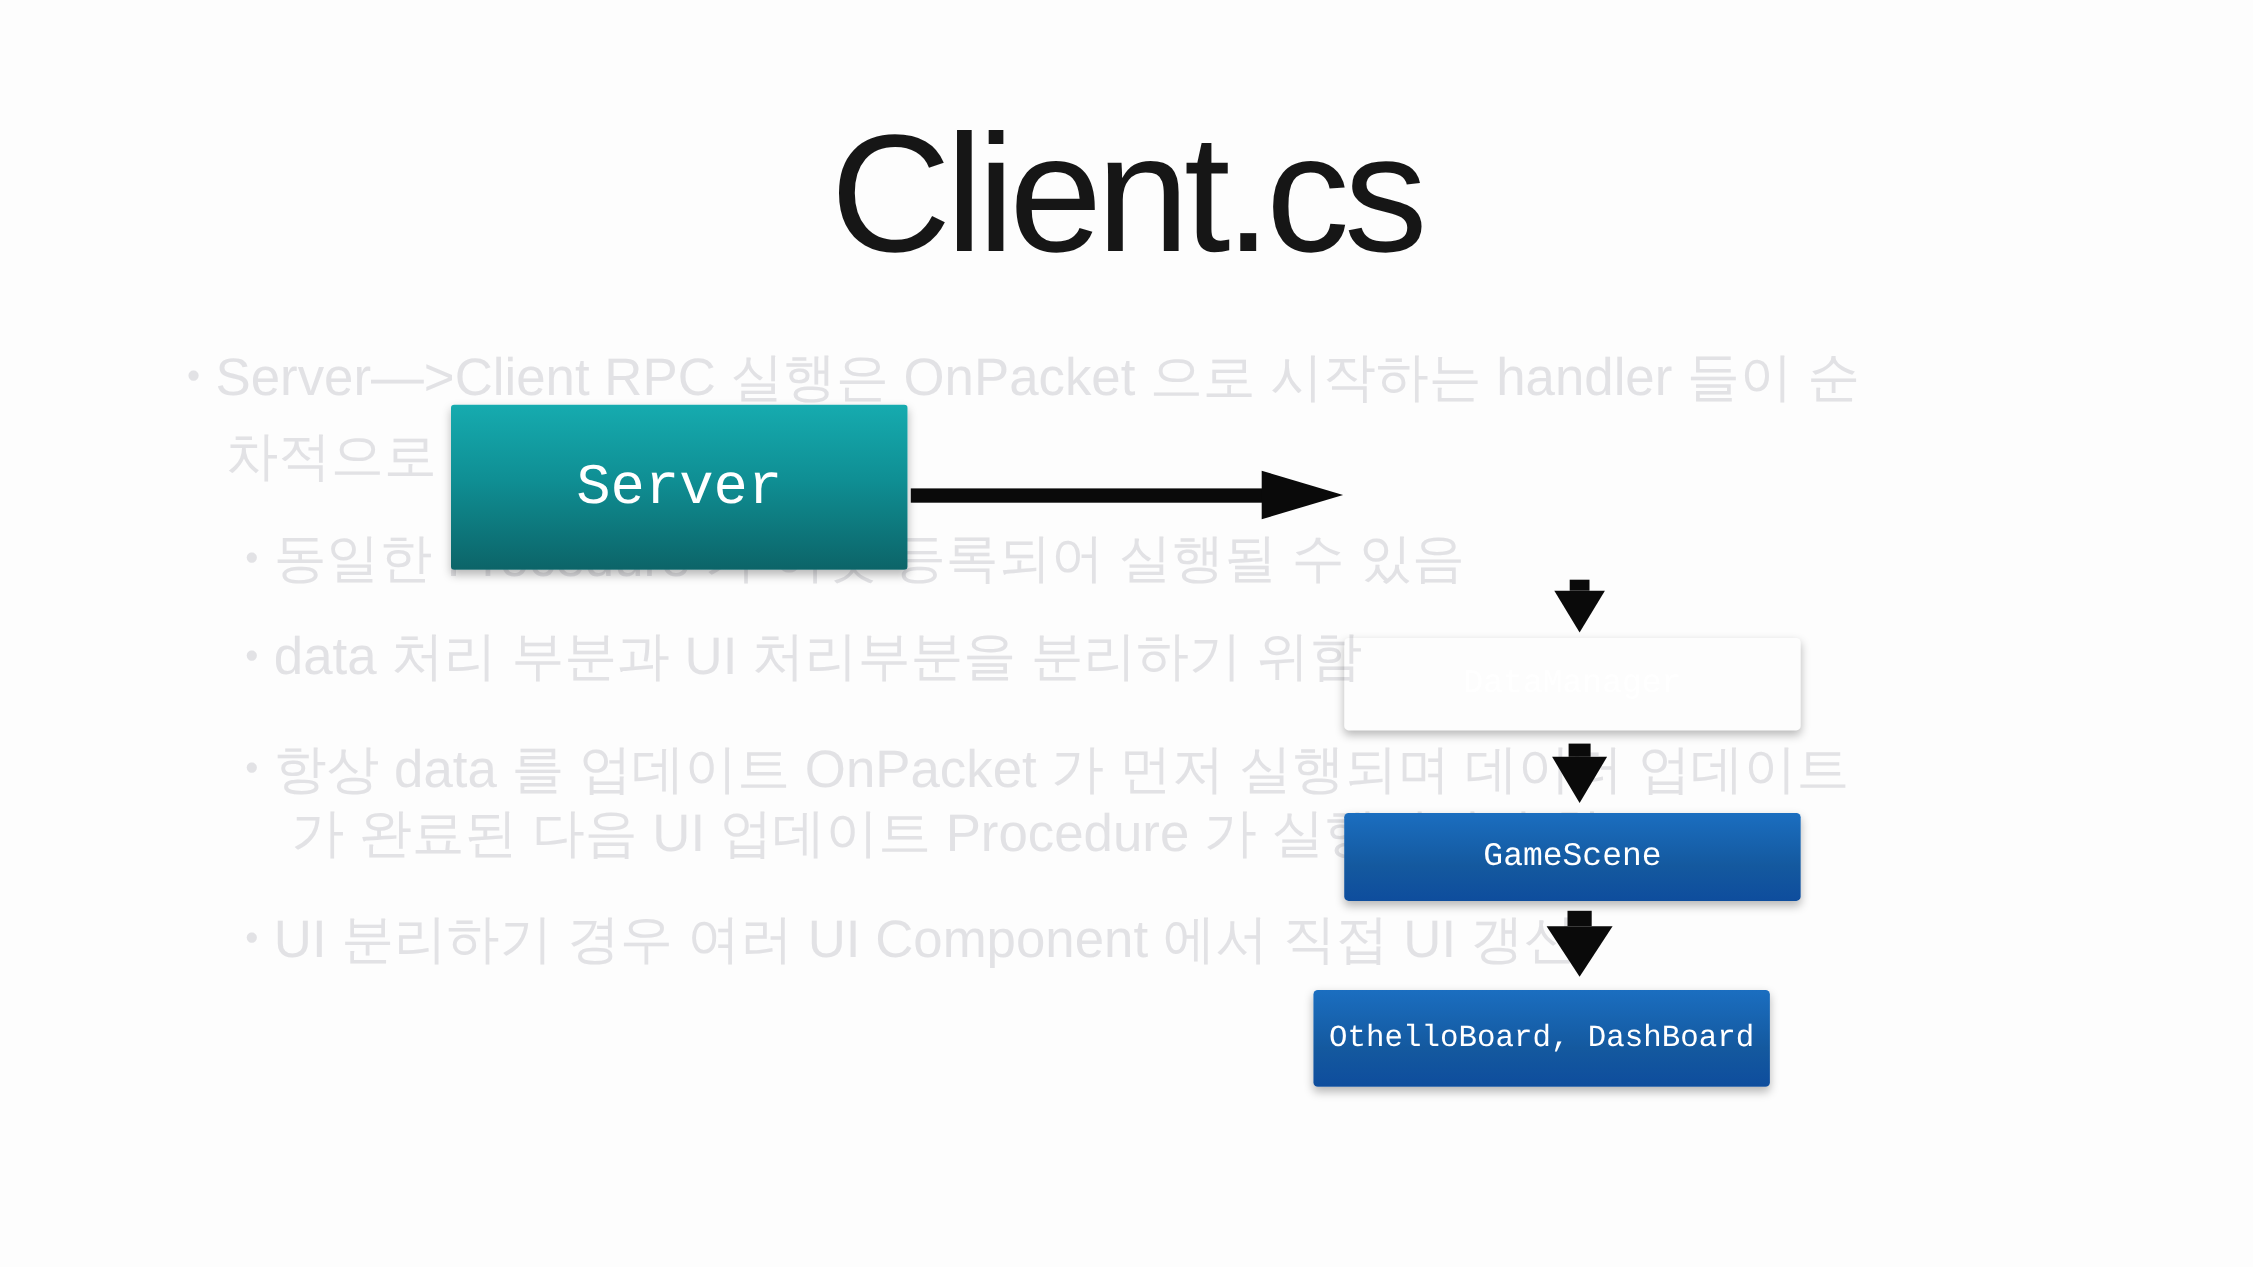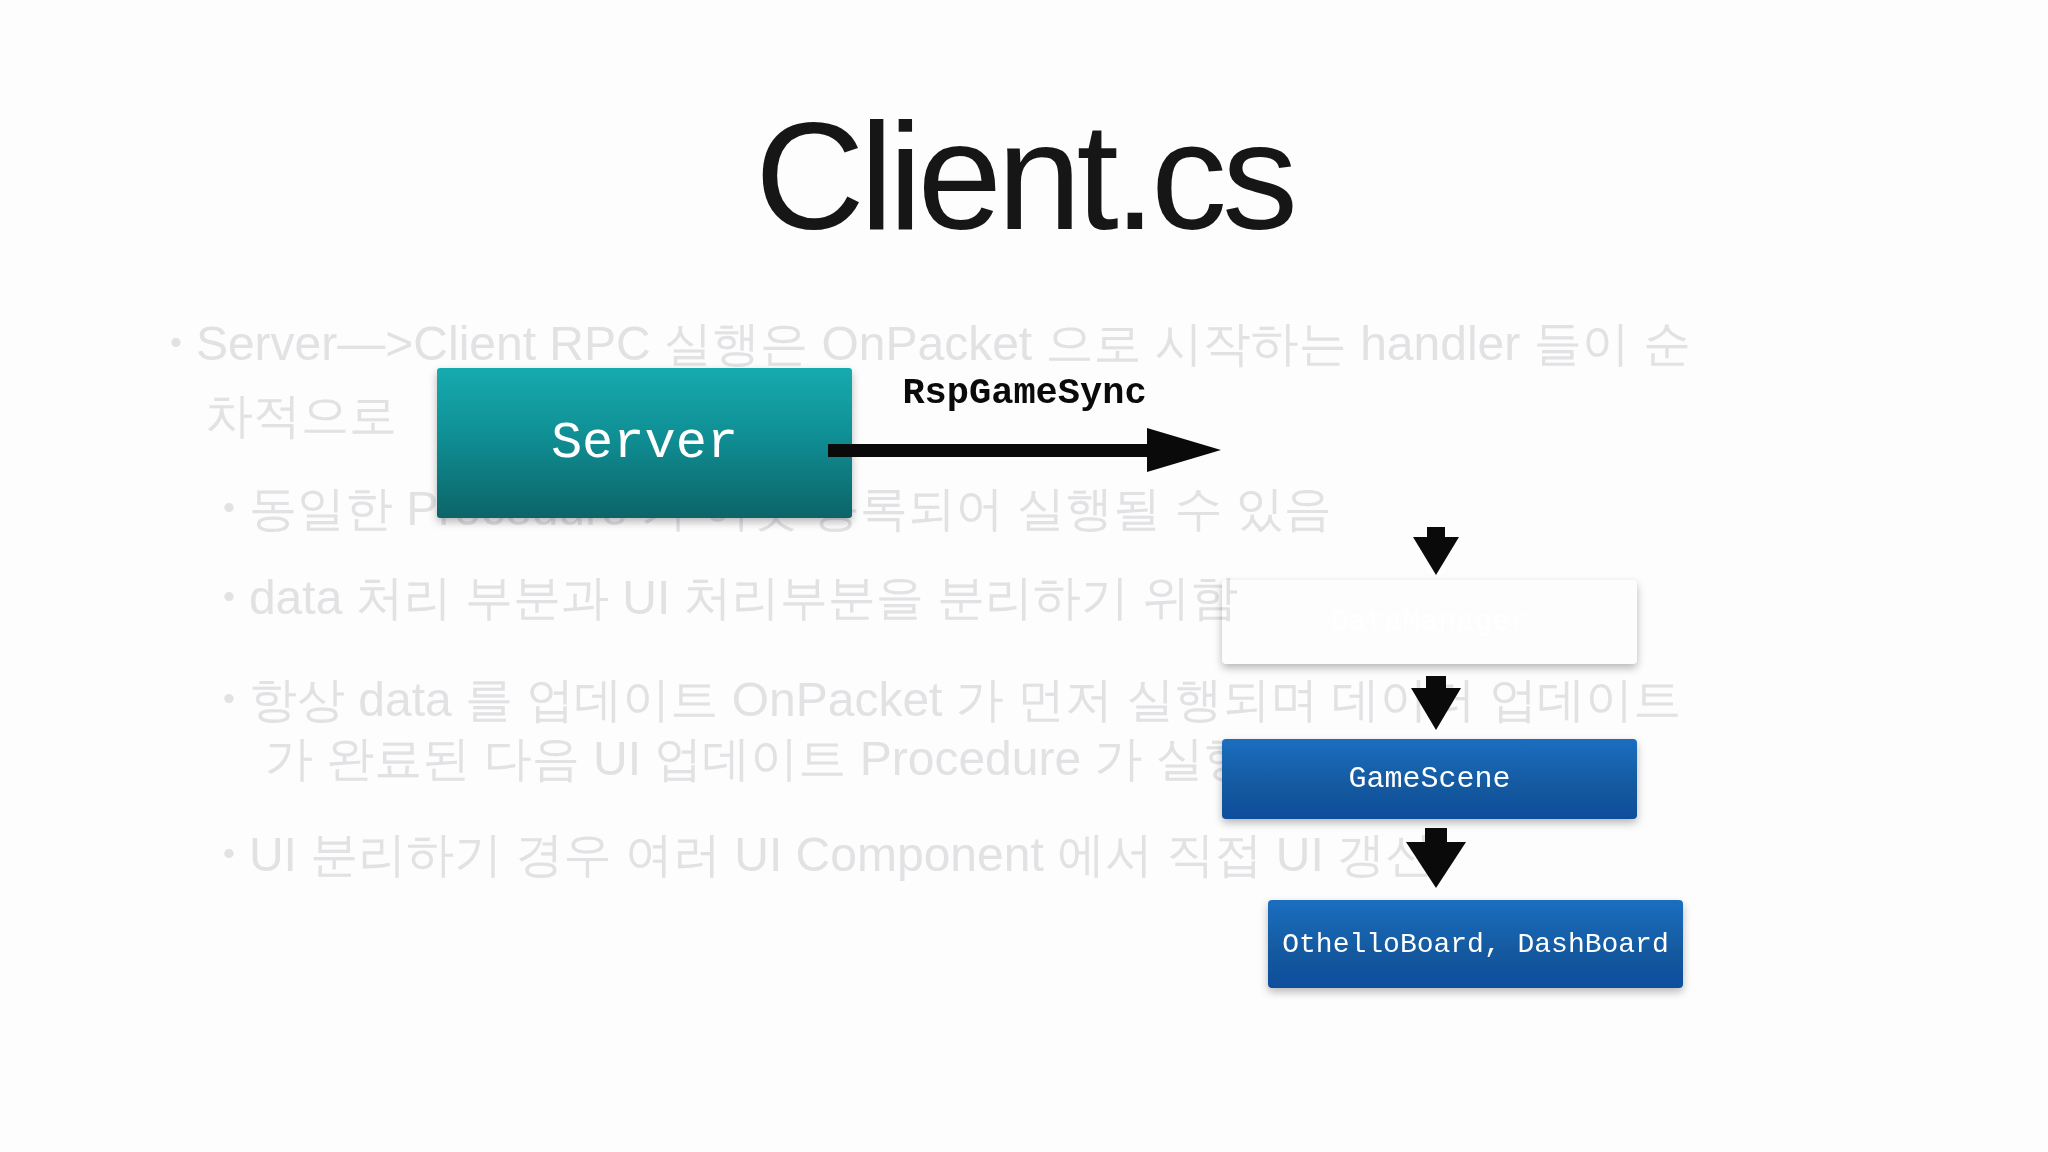--- a/index.html
+++ b/index.html
@@ -42,39 +42,38 @@
     display:flex;align-items:center;justify-content:center;
     color:#ffffff;
     font-family:"Liberation Mono", monospace;
     border-radius:3px;
     box-shadow:0 4px 9px rgba(0,0,0,0.28);
   }
   .node-server{
     left:410px;top:368px;width:415px;height:150px;
     background:linear-gradient(180deg,#16abaf 0%,#0f8f94 45%,#0c6468 100%);
     font-size:52px;
-    margin-left:27px;
   }
   .node-client{
     left:1222px;top:368px;width:415px;height:150px;
     background:linear-gradient(180deg,#16abaf 0%,#0f8f94 45%,#0c6468 100%);
     font-size:52px;
   }
   .node-datamanager{
     left:1222px;top:580px;width:415px;height:84px;
     background:linear-gradient(180deg,#9b2а20 0%,#9a2820 0%,#8c1d17 55%,#73110e 100%);
     font-size:30px;border-radius:4px;
   }
   .node-gamescene{
     left:1222px;top:739px;width:415px;height:80px;
     background:linear-gradient(180deg,#1b6ec0 0%,#14599f 60%,#0e4d9d 100%);
     font-size:30px;border-radius:4px;
   }
   .node-ui{
-    left:1268px;top:900px;width:415px;height:88px;
+    left:1194px;top:900px;width:415px;height:88px;
     background:linear-gradient(180deg,#1b6ec0 0%,#14599f 60%,#0e4d9d 100%);
     font-size:28px;border-radius:4px;
   }
 
   
   .edge-label{
     position:absolute;left:828px;top:372px;width:393px;z-index:3;
     text-align:center;
     font-family:"Liberation Mono", monospace;font-weight:bold;
     font-size:37px;color:#0a0a0a;white-space:nowrap;
@@ -124,21 +123,20 @@
   <div class="node node-datamanager">
     <span>DataManager</span>
   </div>
   <div class="node node-gamescene">
     <span>GameScene</span>
   </div>
   <div class="node node-ui">
     <span>OthelloBoard, DashBoard</span>
   </div>
 
-  <div class="edge-label">RspGameSync</div>
   <div class="h-arrow">
     <div class="shaft"></div>
     <div class="head"></div>
   </div>
 
   <div class="v-arrow va1">
     <div class="stem"></div>
     <div class="tri"></div>
   </div>
   <div class="v-arrow va2">

